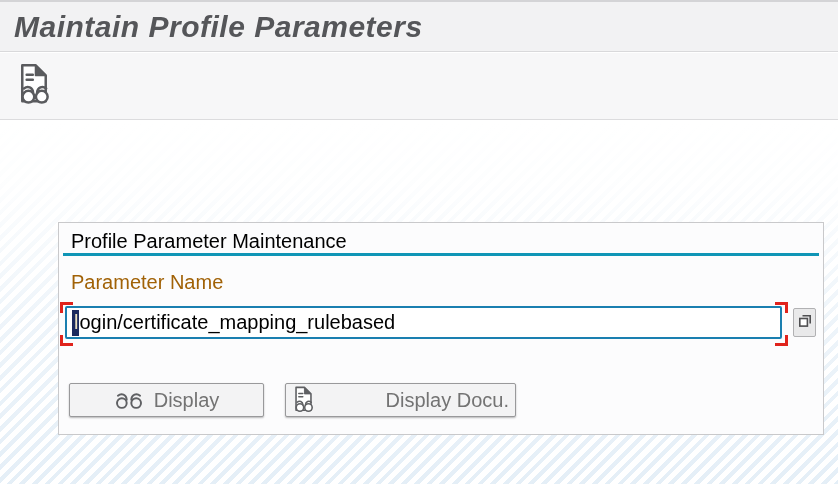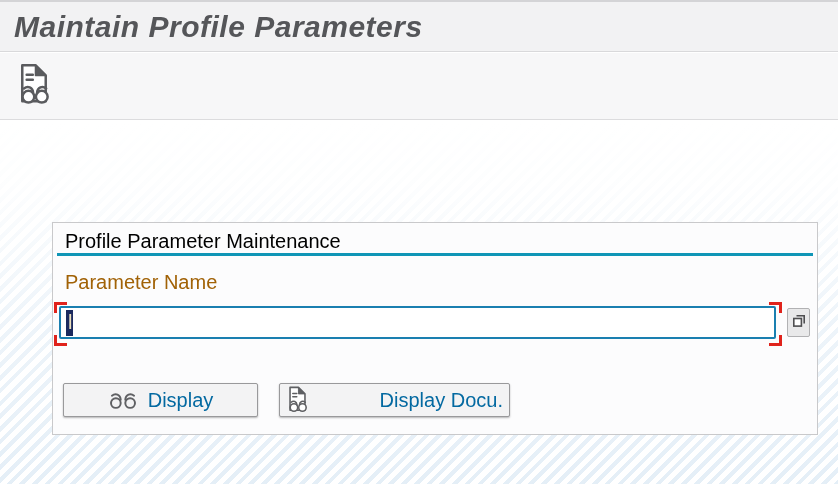--- a/index.html
+++ b/index.html
@@ -44,21 +44,21 @@
   
   .content{
     position:absolute;left:0;top:121px;width:838px;height:363px;
     background-image:
       linear-gradient(180deg, #ffffff 0%, rgba(255,255,255,0.92) 18%, rgba(255,255,255,0.45) 55%, rgba(255,255,255,0.15) 100%),
       repeating-linear-gradient(135deg, #e0ecf6 0px, #e0ecf6 4px, #ffffff 4px, #ffffff 9px);
   }
 
   
   .groupbox{
-    position:absolute;left:52px;top:101px;width:766px;height:213px;
+    position:absolute;left:58px;top:101px;width:766px;height:213px;
     background:#fcfcfd;
     border:1px solid #c9c9cb;
     box-sizing:border-box;
   }
   .gb-heading{
     position:absolute;left:12px;top:7px;
     font-size:20px;color:#000000;
   }
   .gb-rule{
     position:absolute;left:4px;top:30px;width:756px;height:3px;
@@ -109,21 +109,21 @@
   .btn-row{position:absolute;left:0;top:160px;width:100%;height:36px;}
   .sap-btn{
     position:absolute;top:0;height:34px;
     background:#f3f3f4;
     border:1px solid #99999b;
     border-radius:2px;
     box-shadow:0 1px 2px rgba(0,0,0,0.28);
     display:flex;align-items:center;justify-content:center;
     gap:10px;
     font-family:"Liberation Sans", sans-serif;
-    font-size:20px;color:#0369a1;
+    font-size:20px;color:#737373;
     cursor:pointer;
   }
   .sap-btn.display{left:10px;width:195px;}
   .sap-btn.docu{left:226px;width:231px;justify-content:space-between;}
   .sap-btn .ico{display:flex;align-items:center;color:#5f6063;}
 </style>
 </head>
 <body>
 
 <div class="screen">
@@ -156,21 +156,21 @@
       <div class="gb-rule"></div>
 
       <div class="param-label">Parameter Name</div>
 
       <div class="fb tl"></div>
       <div class="fb bl"></div>
       <div class="fb tr"></div>
       <div class="fb br"></div>
 
       <div class="param-input">
-        <span class="cursor-block">l</span>
+        <span class="cursor-block">l</span><span>ogin/certificate_mapping_rulebased</span>
       </div>
 
       <button class="matchcode-btn">
         <span>
           <svg width="14" height="14" viewBox="0 0 14 14" fill="none">
             <path d="M4.5 1.8 H12.2 V9.5" stroke="currentColor" stroke-width="1.6"></path>
             <rect x="1.8" y="4.5" width="7.6" height="7.6" fill="#ffffff" stroke="currentColor" stroke-width="1.6"></rect>
           </svg>
         </span>
       </button>

